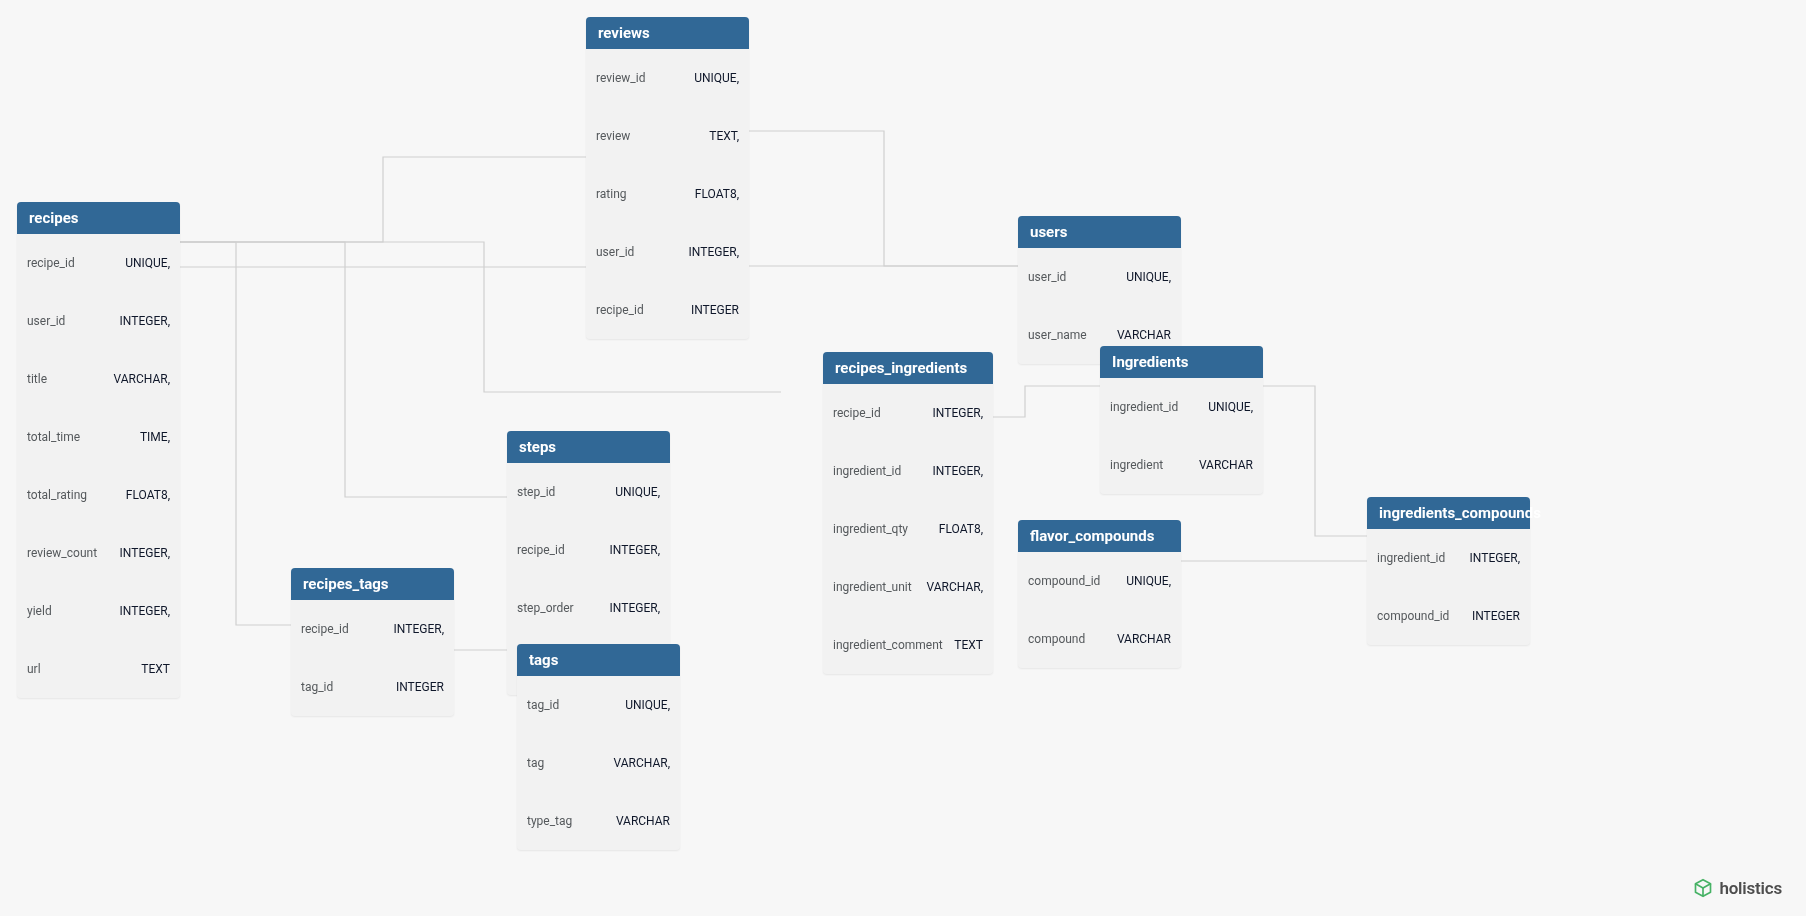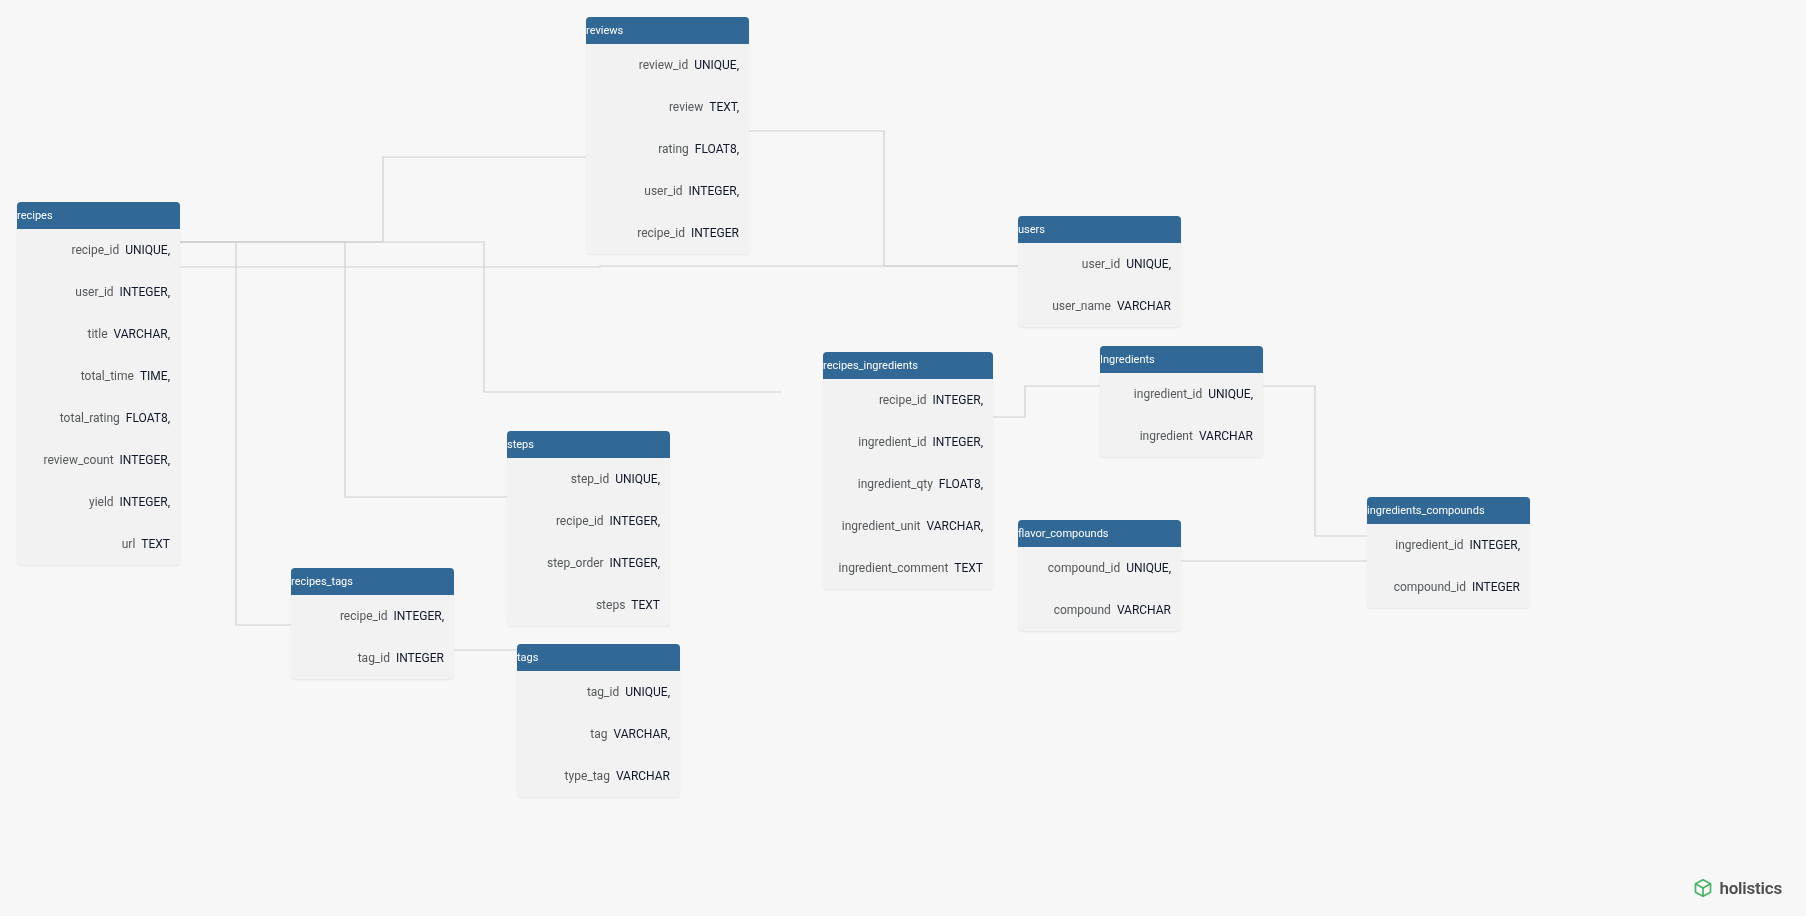--- a/index.html
+++ b/index.html
@@ -24,29 +24,29 @@
     position: absolute;
     background: #f2f2f2;
     border-radius: 4px;
     box-shadow: 0 1px 2px rgba(0,0,0,0.07);
     font-size: 12px;
     color: #6b6b6b;
   }
   .table-header {
     background: #316896;
     color: #fff;
-    font-weight: 400;
-    padding: 7px 0;
+    font-weight: 700;
+    padding: 7px 12px;
     border-radius: 4px 4px 0 0;
-    font-size: 11px;
+    font-size: 15px;
   }
   .row {
     display: flex;
-    justify-content: flex-end;
-    padding: 14px 10px;
+    justify-content: space-between;
+    padding: 22px 10px;
     gap: 6px;
   }
   .row .col-name { color:#55595c; }
   .row .col-type { color:#0f172a; text-align:right; }
   .logo {
     position: absolute;
     right: 24px;
     bottom: 18px;
     display: flex;
     align-items: center;

